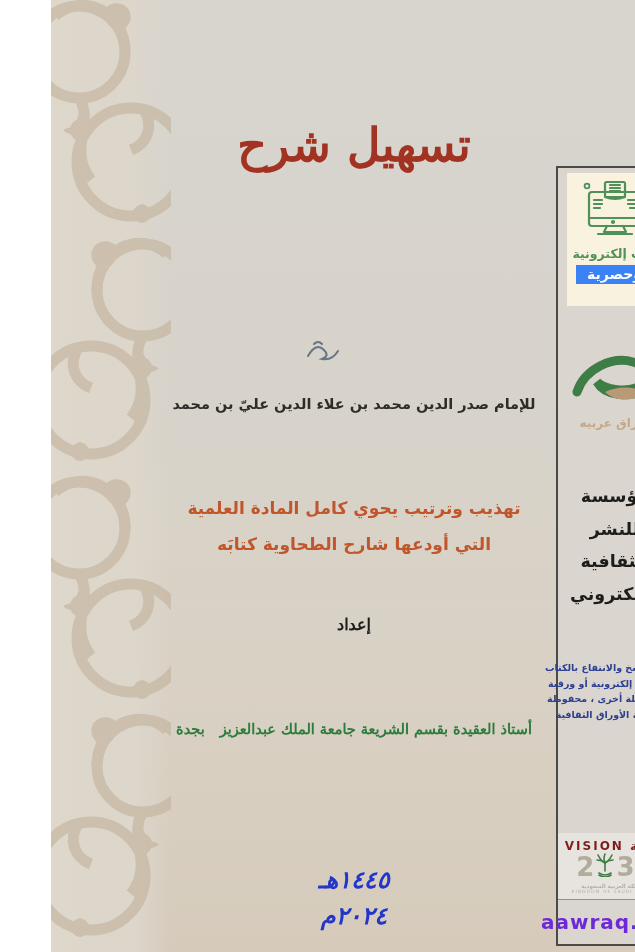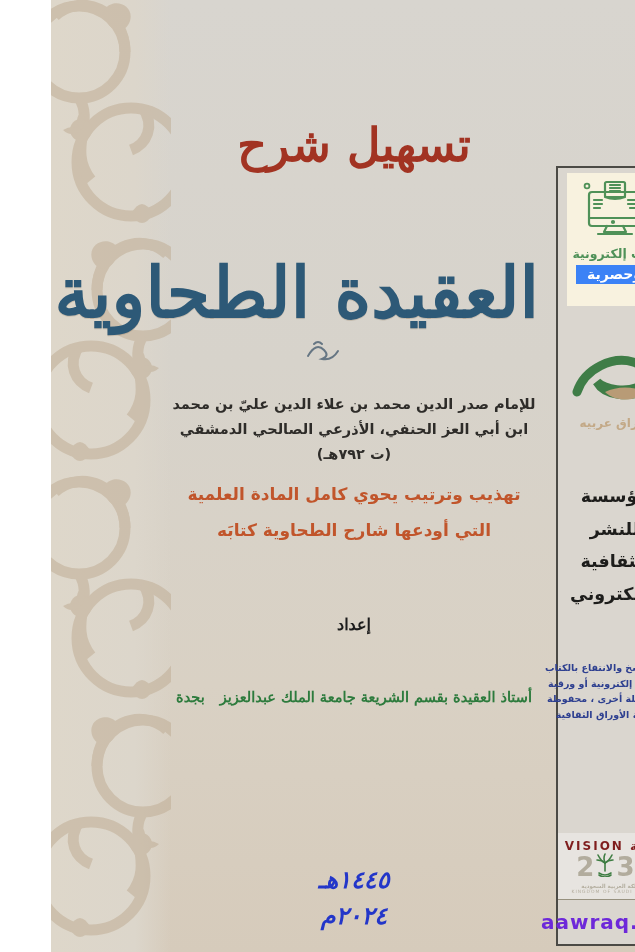--- a/index.html
+++ b/index.html
@@ -30,25 +30,25 @@
     top:218px; font-family:"DejaVu Serif", serif; font-weight:700;
     font-size:70px; line-height:150px; color:#2d5977; white-space:nowrap;
     text-shadow:0 1px 0 rgba(138,115,88,.25);
   }
   .signature-mark { position:absolute; left:135px; top:338px; opacity:.8; }
 
   .author-block {
     top:392px; font-size:14.5px; line-height:25px; font-weight:700; color:#2e2c29;
   }
   .desc-block {
-    top:476px; font-size:17px; line-height:36px; font-weight:800; color:#c1552b;
+    top:490px; font-size:17px; line-height:36px; font-weight:800; color:#c1552b;
   }
   .prep-label { top:615px; font-family:"DejaVu Serif", serif; font-size:16px; font-weight:700; color:#1c1c1c; }
   .preparer-name { top:641px; font-family:"DejaVu Serif", serif; font-size:21px; font-weight:700; color:#121212; }
-  .preparer-title { top:688px; font-family:"DejaVu Serif", serif; font-size:14.5px; font-weight:700; color:#2d7b3d; }
+  .preparer-title { top:720px; font-family:"DejaVu Serif", serif; font-size:14.5px; font-weight:700; color:#2d7b3d; }
 
   .year-hijri { top:866px; font-size:24px; font-style:italic; font-weight:600; color:#2336c9; }
   .year-greg  { top:902px; font-size:24px; font-style:italic; font-weight:600; color:#2336c9; }
 
   
   .sidebar {
     position:absolute; left:505px; top:166px; width:117px; height:780px;
     border:2px solid #4b4a45; background:#dad6cf;
     display:flex; flex-direction:column; align-items:center;
   }
@@ -109,31 +109,29 @@
         <use href="#motif" x="0" y="238" transform="scale(-1,1) translate(-120,0)"></use>
         <use href="#motif" x="0" y="476"></use>
         <use href="#motif" x="0" y="714" transform="scale(-1,1) translate(-120,0)"></use>
       </g>
     </svg>
   </div>
 
   <div class="main-col">
     <div class="centered supertitle">تسهيل شرح</div>
 
-    <div class="centered main-title">العقيدة الطحاوية</div>
 
     <span class="signature-mark">
       <svg width="42" height="26" viewBox="0 0 42 26">
           <path d="M4 18 q8 -14 16 -6 q6 6 -2 9 q10 2 16 -8 M10 6 q4 -4 8 0" fill="none" stroke="#4a5f72" stroke-width="2" stroke-linecap="round"></path>
         </svg>
     </span>
 
     <div class="centered author-block">
       <div>للإمام صدر الدين محمد بن علاء الدين عليّ بن محمد</div>
-      <div>ابن أبي العز الحنفي، الأذرعي الصالحي الدمشقي (ت ٧٩٢هـ)</div>
     </div>
 
     <div class="centered desc-block">
       <div>تهذيب وترتيب يحوي كامل المادة العلمية</div>
       <div>التي أودعها شارح الطحاوية كتابَه</div>
     </div>
 
     <div class="centered prep-label">إعداد</div>
     <div class="centered preparer-title">أستاذ العقيدة بقسم الشريعة جامعة الملك عبدالعزيز&nbsp;&nbsp; بجدة</div>
 

